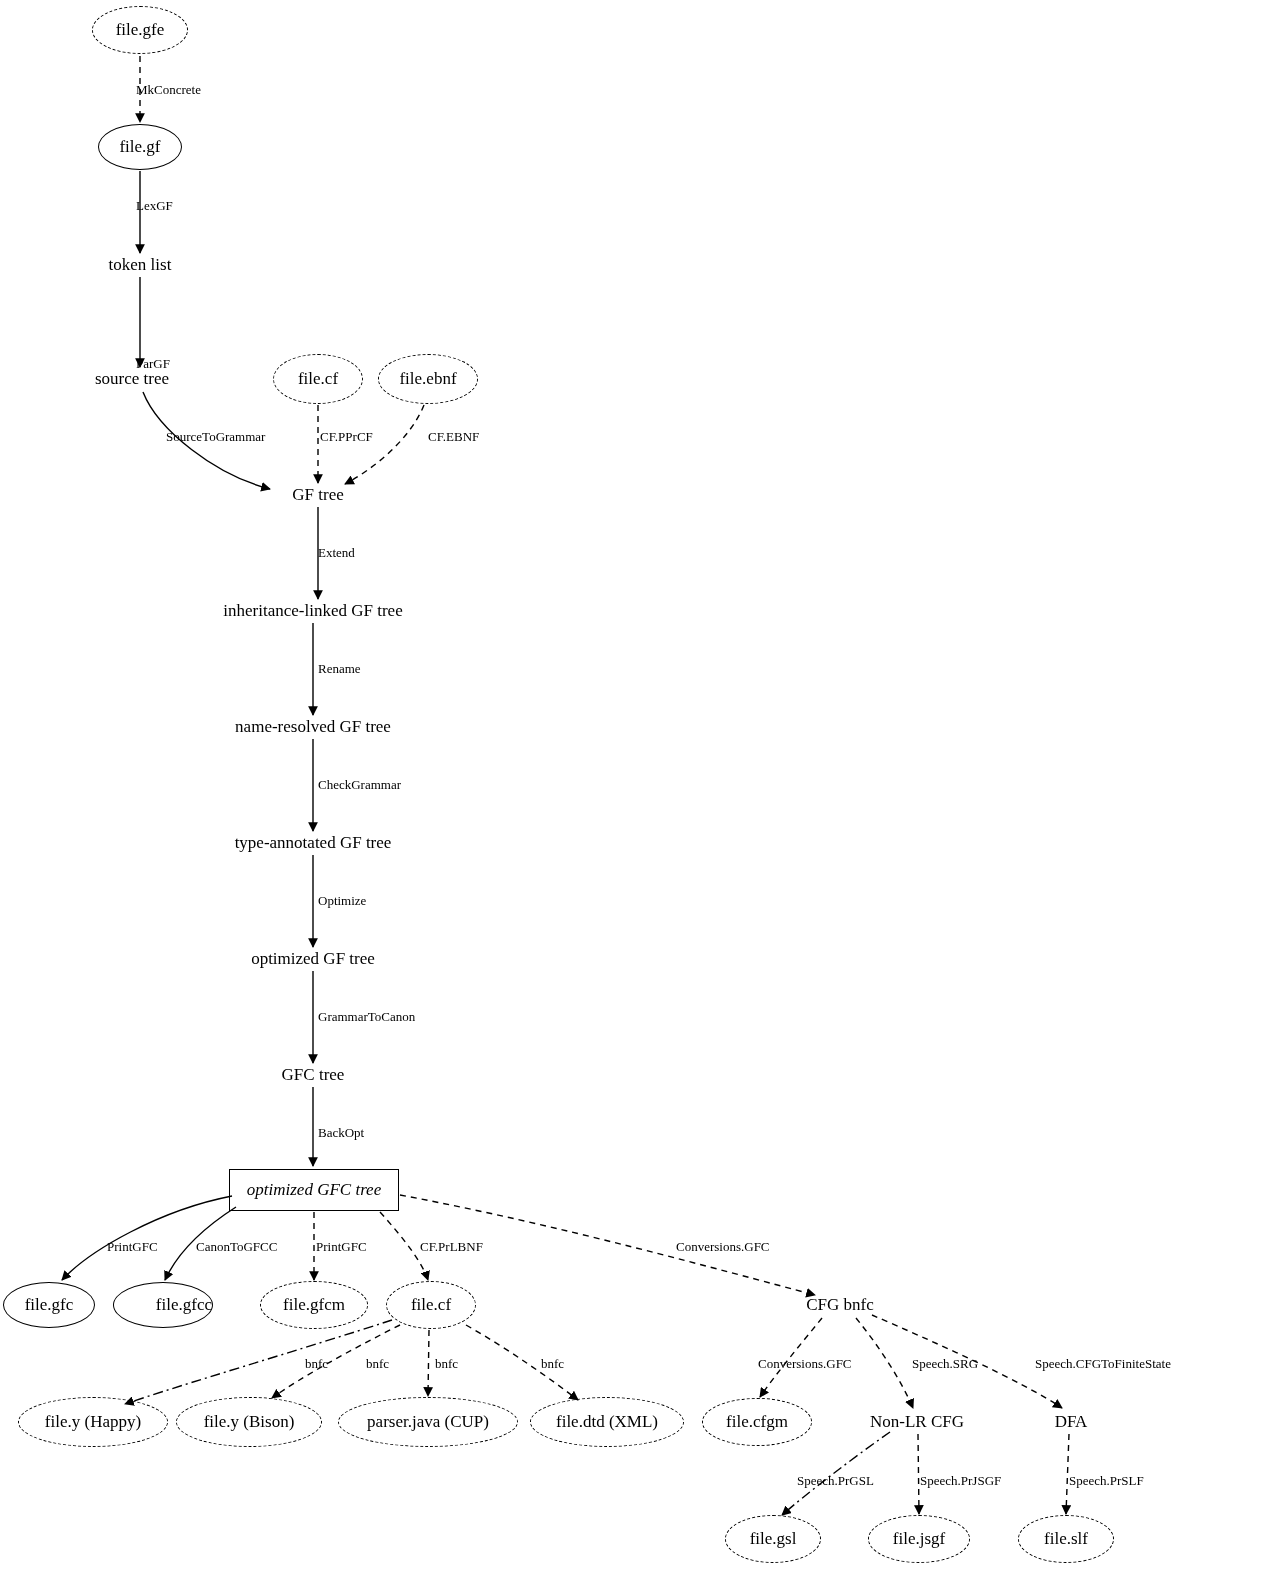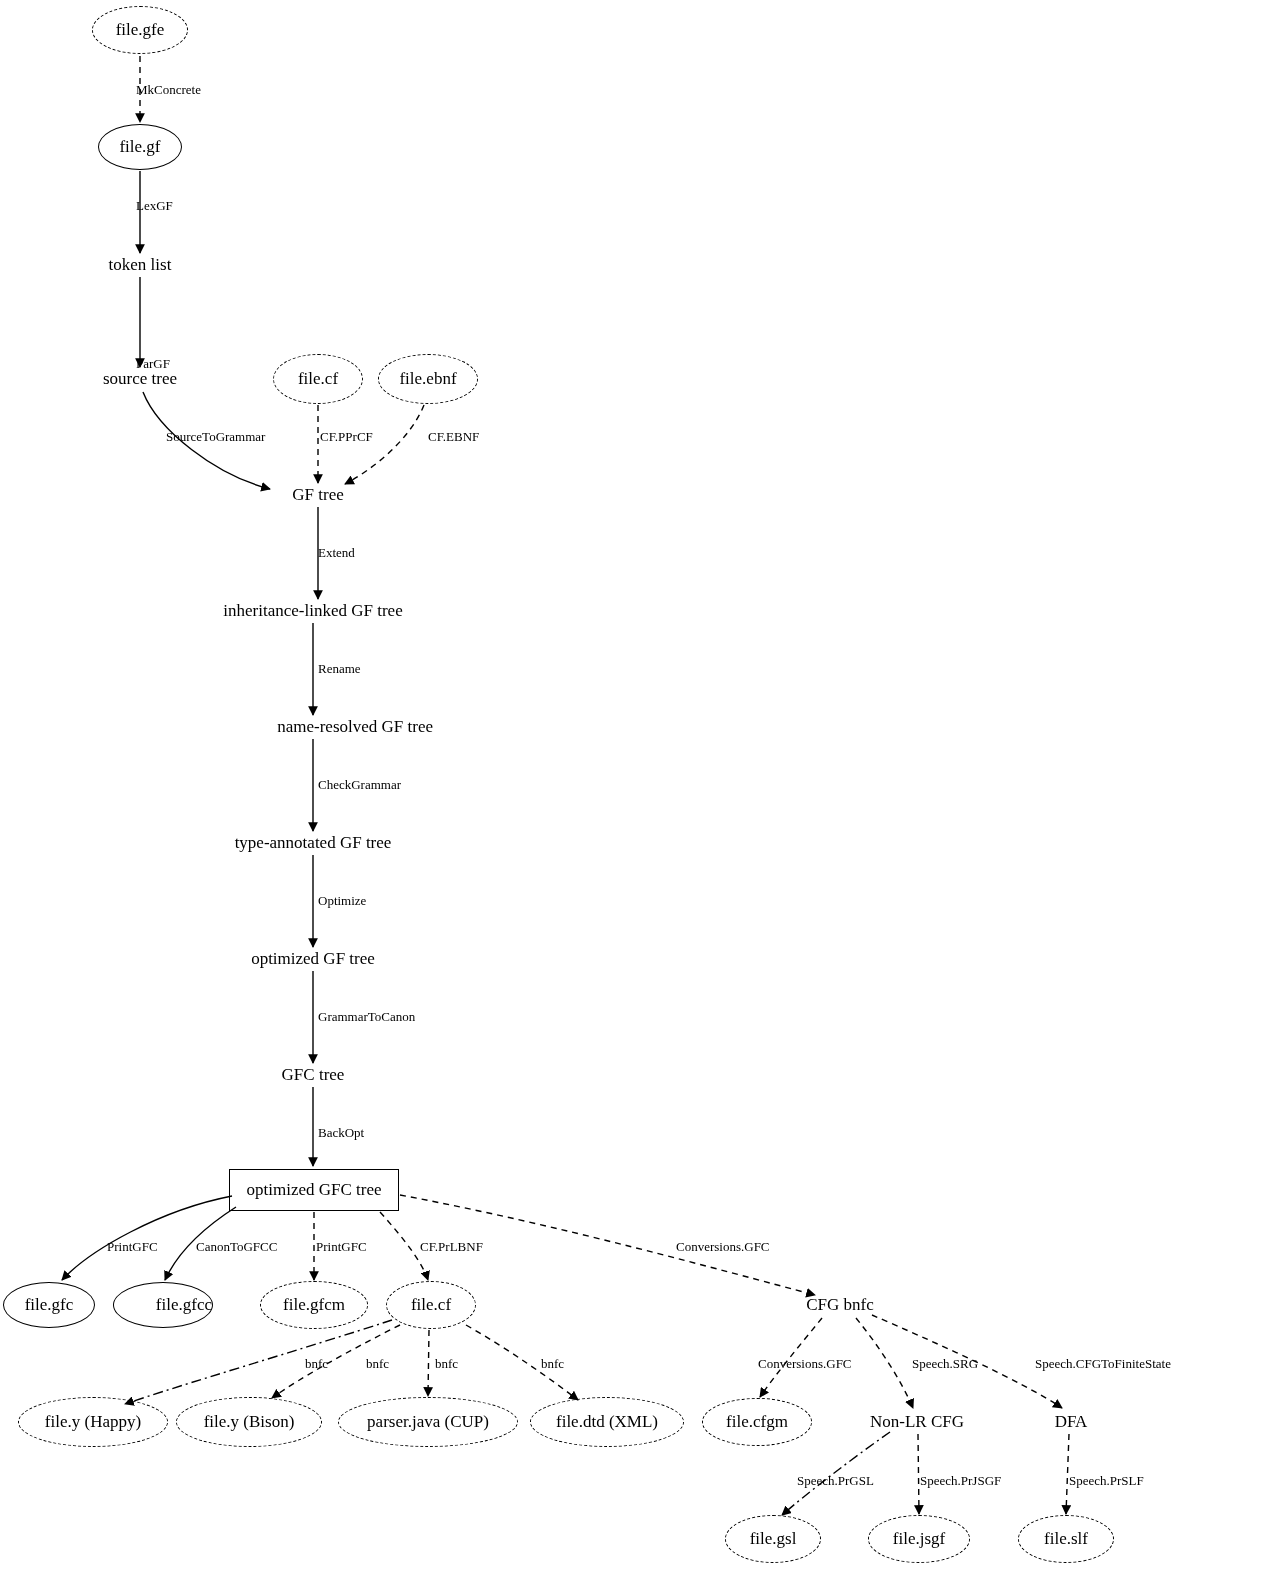--- a/index.html
+++ b/index.html
@@ -133,48 +133,48 @@
   <div id="node-layer">
       <div class="node ellipse-dashed" style="left: 140px; top: 30px; width: 96px; height: 48px;">
         <span>file.gfe</span>
       </div>
       <div class="node ellipse-solid" style="left: 140px; top: 147px; width: 84px; height: 46px;">
         <span>file.gf</span>
       </div>
       <div class="node plain" style="left: 140px; top: 265px; width: 110px; height: 24px;">
         <span>token list</span>
       </div>
-      <div class="node plain" style="left: 140px; top: 379px; width: 120px; height: 24px; justify-content: center;">
+      <div class="node plain" style="left: 132px; top: 379px; width: 120px; height: 24px; justify-content: center;">
         <span>source tree</span>
       </div>
       <div class="node ellipse-dashed" style="left: 318px; top: 379px; width: 90px; height: 50px;">
         <span>file.cf</span>
       </div>
       <div class="node ellipse-dashed" style="left: 428px; top: 379px; width: 100px; height: 50px;">
         <span>file.ebnf</span>
       </div>
       <div class="node plain" style="left: 318px; top: 495px; width: 90px; height: 24px;">
         <span>GF tree</span>
       </div>
       <div class="node plain" style="left: 313px; top: 611px; width: 250px; height: 24px;">
         <span>inheritance-linked GF tree</span>
       </div>
-      <div class="node plain" style="left: 328px; top: 727px; width: 210px; height: 24px; justify-content: flex-end;">
+      <div class="node plain" style="left: 313px; top: 727px; width: 210px; height: 24px;">
         <span>name-resolved GF tree</span>
       </div>
       <div class="node plain" style="left: 313px; top: 843px; width: 210px; height: 24px;">
         <span>type-annotated GF tree</span>
       </div>
       <div class="node plain" style="left: 313px; top: 959px; width: 170px; height: 24px;">
         <span>optimized GF tree</span>
       </div>
       <div class="node plain" style="left: 313px; top: 1075px; width: 100px; height: 24px;">
         <span>GFC tree</span>
       </div>
-      <div class="node box-solid" style="left: 314px; top: 1190px; width: 170px; height: 42px;">
+      <div class="node box-solid" style="left: 314px; top: 1190px; width: 170px; height: 42px; font-style: italic;">
         <span>optimized GFC tree</span>
       </div>
       <div class="node ellipse-solid" style="left: 49px; top: 1305px; width: 92px; height: 46px;">
         <span>file.gfc</span>
       </div>
       <div class="node ellipse-solid" style="left: 163px; top: 1305px; width: 100px; height: 46px; justify-content: flex-end;">
         <span>file.gfcc</span>
       </div>
       <div class="node ellipse-dashed" style="left: 314px; top: 1305px; width: 108px; height: 48px;">
         <span>file.gfcm</span>

